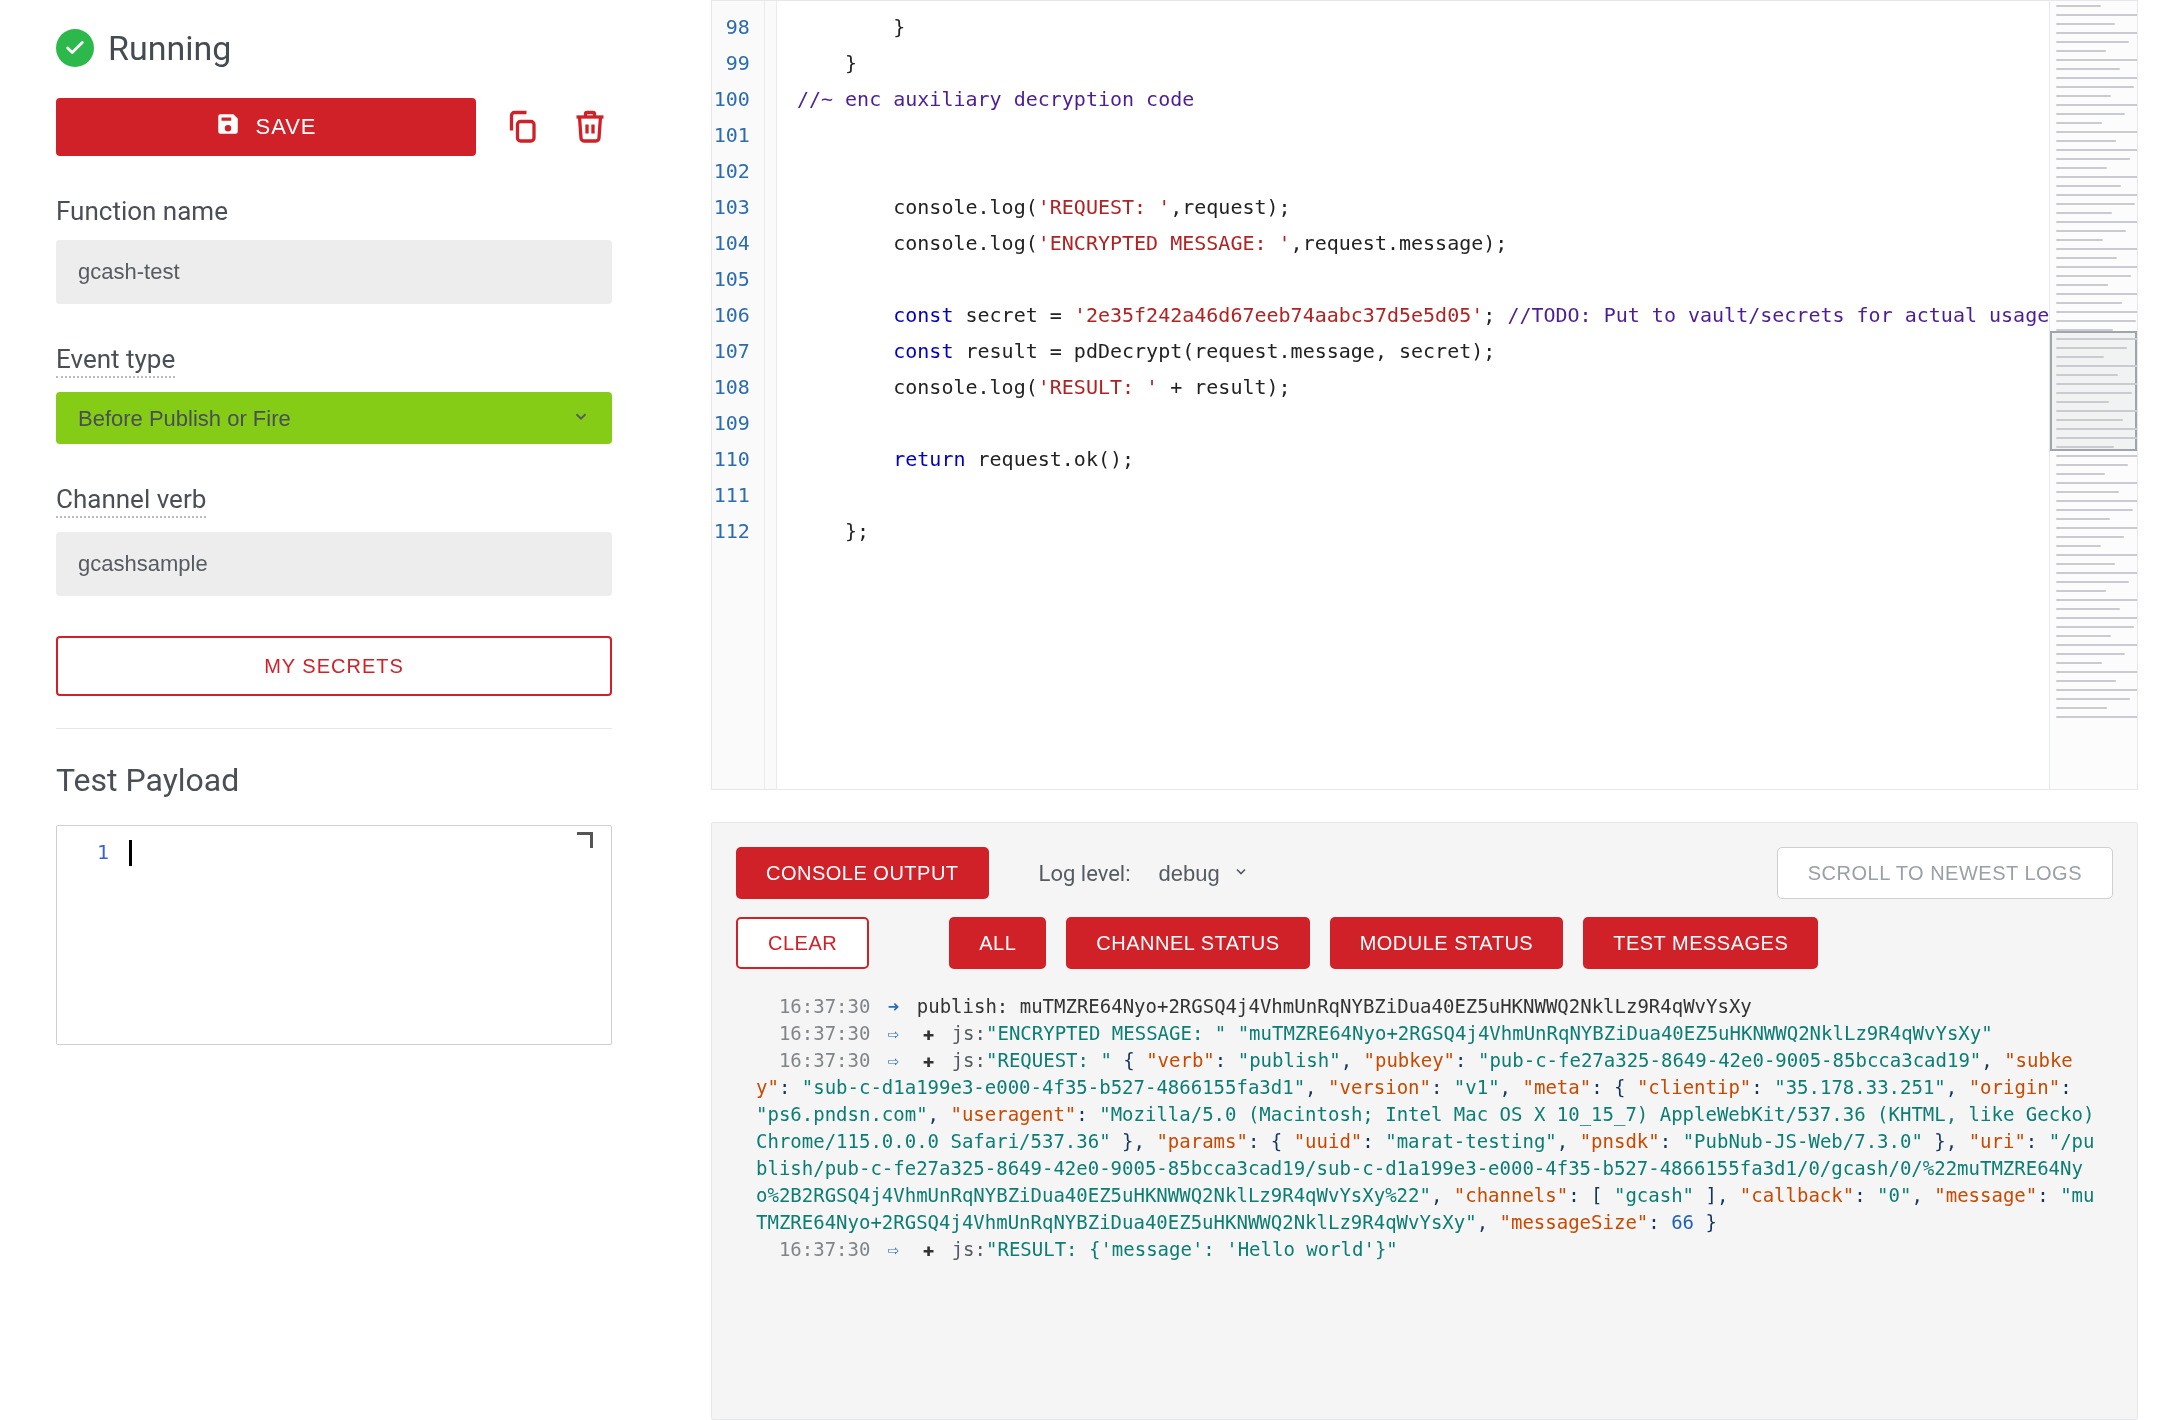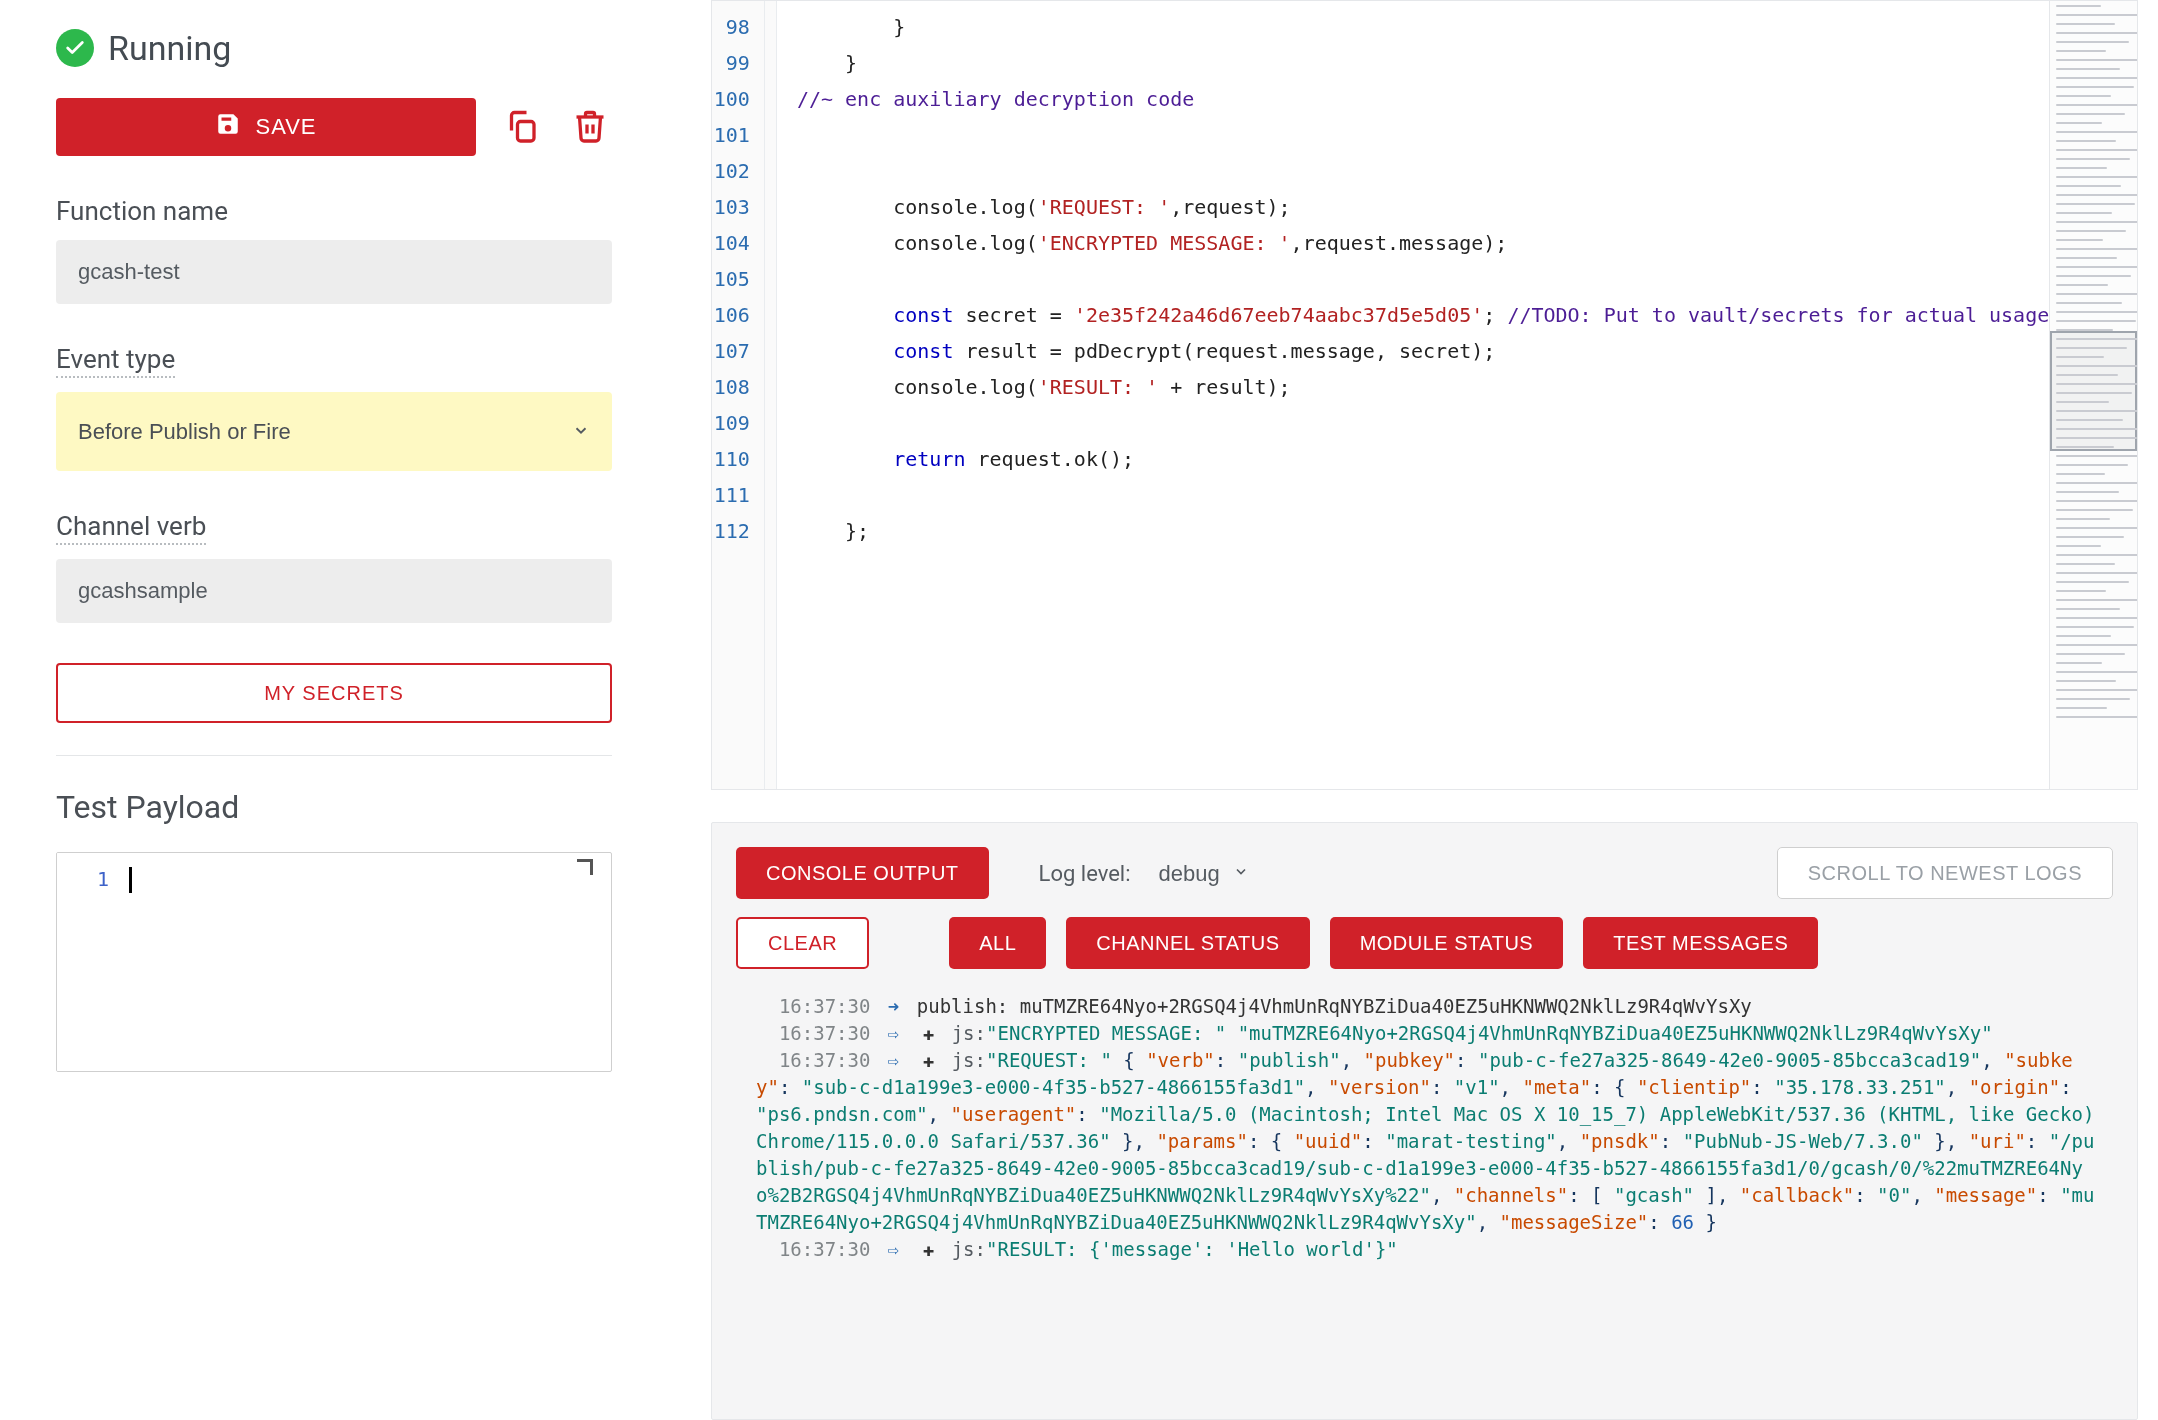--- a/index.html
+++ b/index.html
@@ -91,24 +91,24 @@
     position: absolute;
     right: 22px;
     top: 50%;
     transform: translateY(-50%);
     pointer-events: none;
     color: #555b61;
   }
   .select-wrap .chevron svg { width:18px; height:18px; }
   .select-el {
     width: 100%;
-    background: #fef9c3;
+    background: #84cc16;
     border: none;
     border-radius: 4px;
-    height: 79px;
+    height: 52px;
     padding: 0 22px;
     font-size: 22px;
     color: #4a4f55;
     appearance: none;
     cursor: pointer;
   }
   .secrets-btn {
     width: 100%;
     background: #fff;
     border: 2px solid #d02129;

